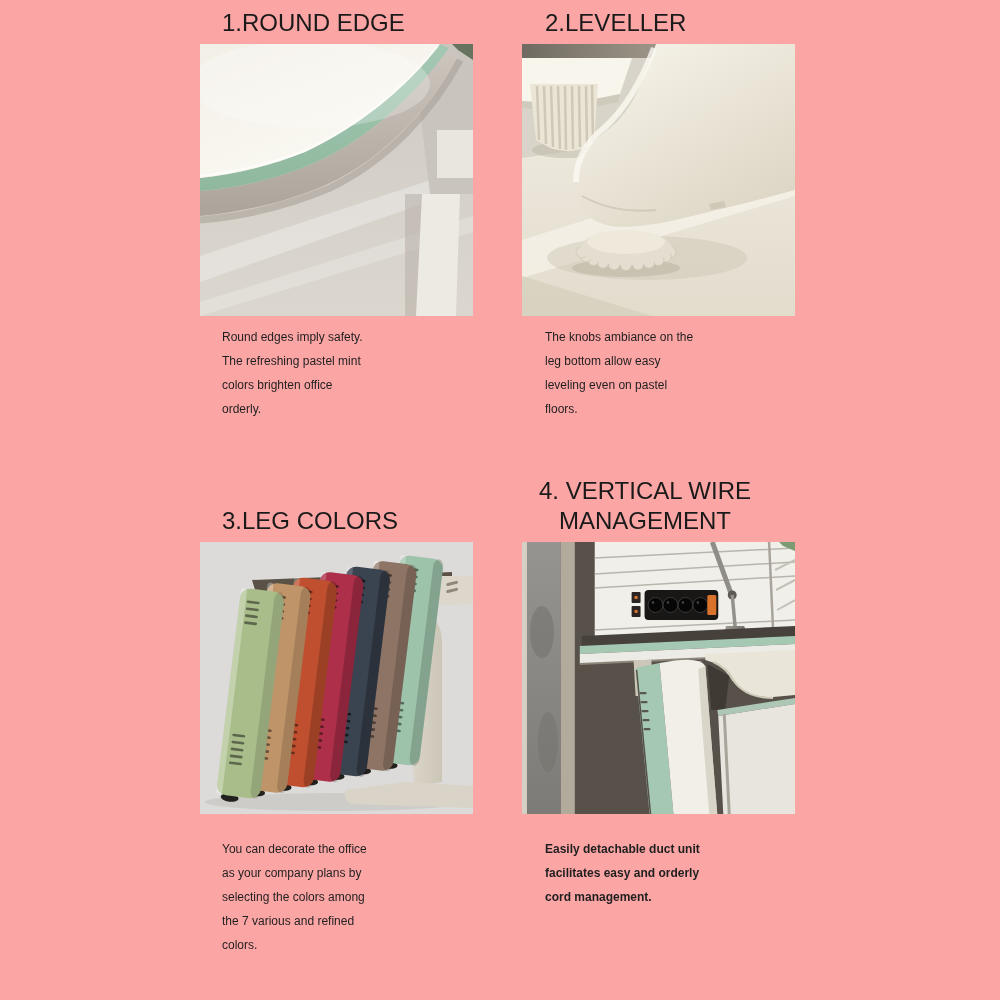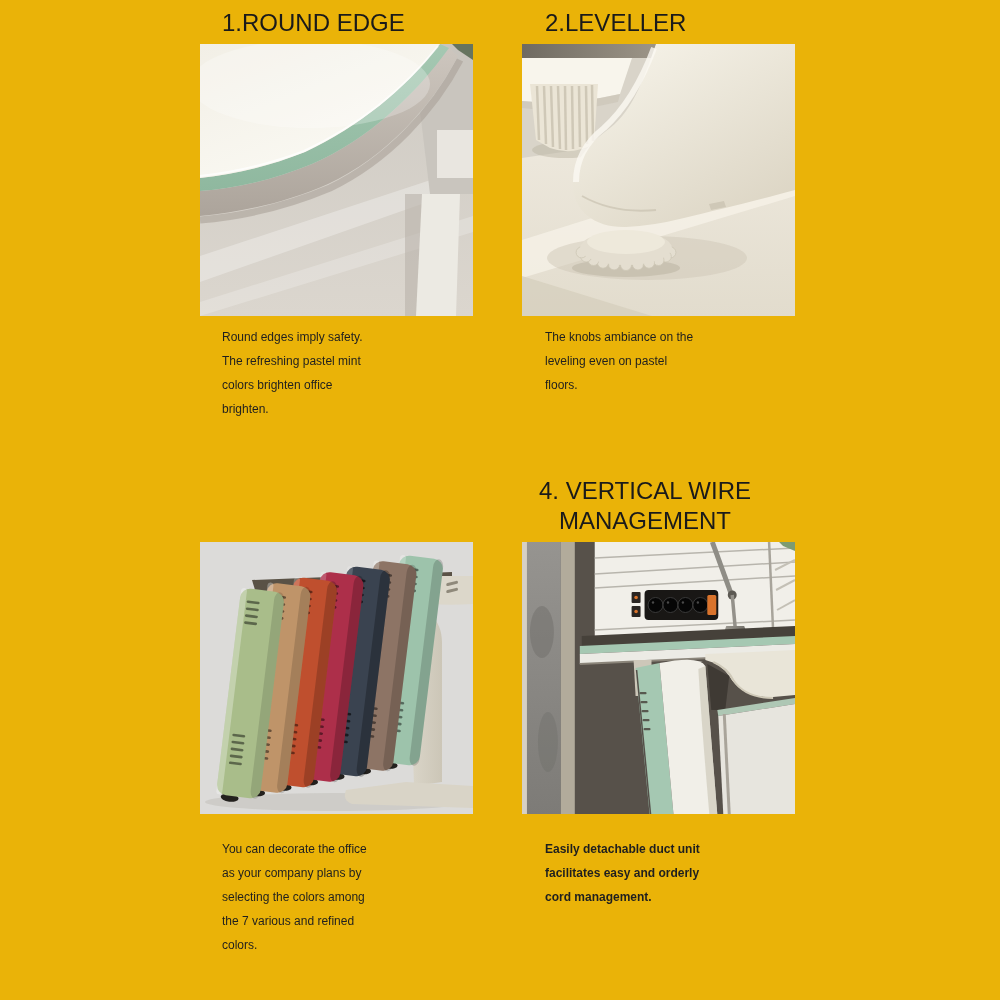--- a/index.html
+++ b/index.html
@@ -1,17 +1,17 @@
 <!DOCTYPE html>
 <html><head>
 <meta charset="utf-8">
 <style>
   html,body{margin:0;padding:0;background:#ffffff;}
   body{width:1000px;height:1000px;font-family:"Liberation Sans",sans-serif;color:#1d1d1d;}
-  #page{position:relative;width:1000px;height:1000px;background:#eab308;overflow:hidden;}
+  #page{position:relative;width:1000px;height:1000px;background:#fca5a5;overflow:hidden;}
   .title{position:absolute;font-size:24px;font-weight:400;color:#1a1a1a;white-space:pre-line;}
   .title-centered{text-align:center;line-height:30px;width:236px;}
   .caption{position:absolute;font-size:12px;line-height:24px;color:#1f1f1f;}
   .caption .cl{white-space:nowrap;}
   .photo{position:absolute;width:273px;height:272px;overflow:hidden;}
   .photo svg{display:block;width:100%;height:100%;}
   
   #title-1{left:222px;top:9px;}
   #title-2{left:545px;top:9px;}
   #title-3{left:222px;top:507px;}
@@ -25,20 +25,21 @@
   #caption-3{left:222px;top:837px;}
   #caption-4{left:545px;top:837px;font-weight:bold;}
 </style>
 </head>
 <body>
 
 <div id="page">
 
   <div class="title" id="title-1">1.ROUND EDGE</div>
   <div class="title" id="title-2">2.LEVELLER</div>
+  <div class="title" id="title-3">3.LEG COLORS</div>
   <div class="title title-centered" id="title-4">4. VERTICAL WIRE MANAGEMENT</div>
 
   <div class="photo" id="photo-1">
     <svg viewBox="0 0 273 272" preserveAspectRatio="none">
       <defs>
         <linearGradient id="p1tab" x1="0" y1="0" x2="0.7" y2="1">
           <stop offset="0" stop-color="#f2efe6"></stop>
             <stop offset="1" stop-color="#fbfaf4"></stop>
         </linearGradient>
         <linearGradient id="p1mint" x1="0" y1="0" x2="0" y2="1">
@@ -364,24 +365,25 @@
           <rect x="122" y="186" width="7" height="2.2" rx="1"></rect>
         </g>
       </g>
     </svg>
   </div>
 
   <div class="caption" id="caption-1">
     <div class="cl">Round edges imply safety.</div>
     <div class="cl">The refreshing pastel mint</div>
     <div class="cl">colors brighten office</div>
-    <div class="cl">brighten.</div>
+    <div class="cl">orderly.</div>
   </div>
   <div class="caption" id="caption-2">
     <div class="cl">The knobs ambiance on the</div>
+    <div class="cl">leg bottom allow easy</div>
     <div class="cl">leveling even on pastel</div>
     <div class="cl">floors.</div>
   </div>
   <div class="caption" id="caption-3">
     <div class="cl">You can decorate the office</div>
     <div class="cl">as your company plans by</div>
     <div class="cl">selecting the colors among</div>
     <div class="cl">the 7 various and refined</div>
     <div class="cl">colors.</div>
   </div>

